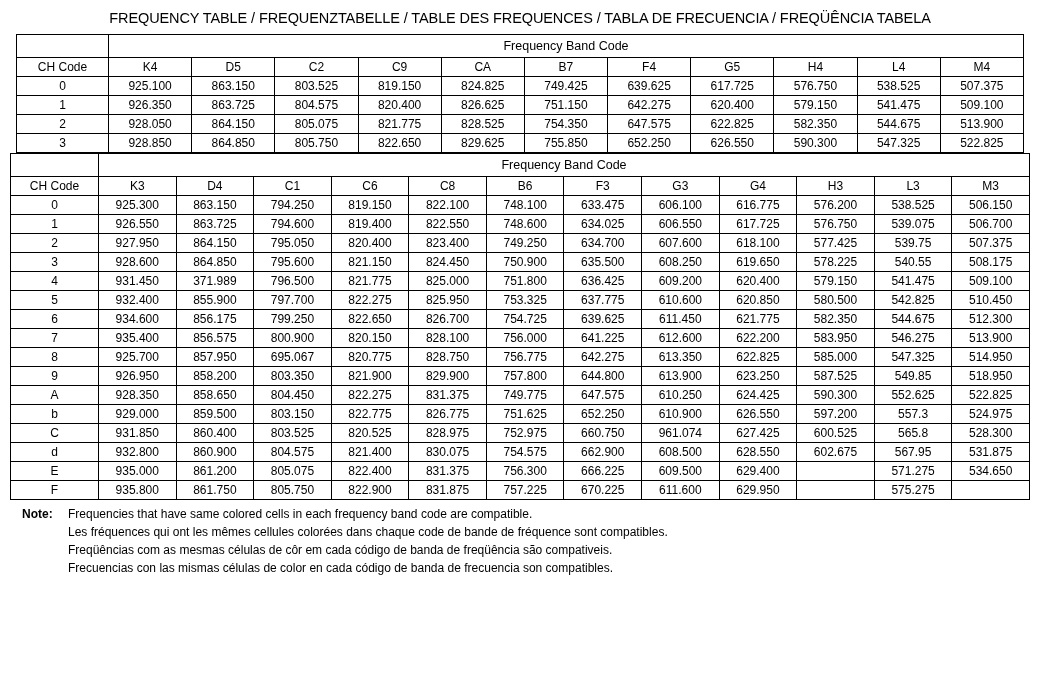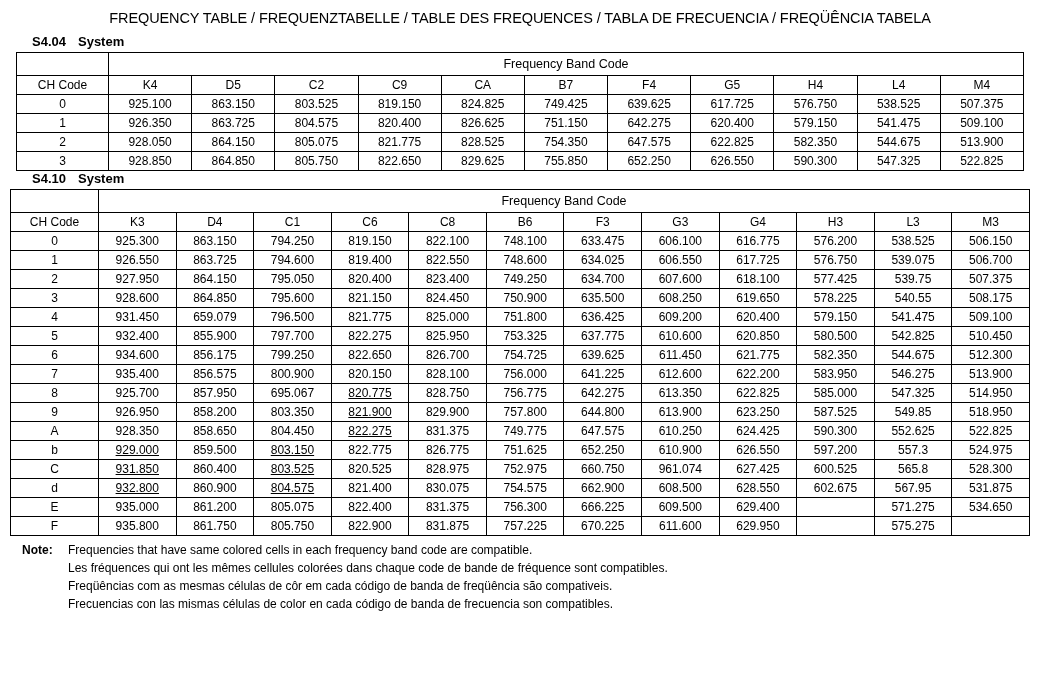--- a/index.html
+++ b/index.html
@@ -63,21 +63,21 @@
     margin-top: 20px;
   }
   .t404 { width: 1008px; margin-bottom: 14px; }
   .t410 { width: 1020px; }
   .t404 col.ch { width: 92px; }
   .t410 col.ch { width: 88px; }
   
   .s0 { background: #ffffff; }
   .s1 { background: #efefef; }
   .s2 { background: #e3e3e3; }
-  .s3 { background: #d4d4d4; text-decoration: underline; }
+  .s3 { background: #d4d4d4; }
   .s4 { background: #c2c2c2; }
   .s5 { background: #aeaeae; }
   .s6 { background: #9b9b9b; }
   .blank { background: #ffffff; }
   .notes {
     margin: 7px 0 0 0;
     padding-left: 12px;
     font-size: 12px;
   }
   .notes .row {
@@ -92,23 +92,20 @@
   .notes .txt { flex: 1 1 auto; }
   .notes .indent { margin-left: 46px; }
 </style>
 </head>
 <body>
 
 <div class="page">
 
   <div class="doc-title">FREQUENCY TABLE / FREQUENZTABELLE / TABLE DES FREQUENCES / TABLA DE FRECUENCIA / FREQÜÊNCIA TABELA</div>
 
-  <div class="section-label">
-    <span>S4.04</span><span class="sys">System</span>
-  </div>
 
   <table class="freq t404">
     <colgroup>
       <col class="ch">
       <col span="11">
     </colgroup>
     <tbody id="tbody-0">
         <tr>
           <td>&nbsp;</td>
           <th class="bandhdr" colspan="11">Frequency Band Code</th>
@@ -179,23 +176,20 @@
           <td class="s1">755.850</td>
           <td class="s1">652.250</td>
           <td class="s1">626.550</td>
           <td class="s1">590.300</td>
           <td class="s1">547.325</td>
           <td class="s1">522.825</td>
         </tr>
       </tbody>
   </table>
 
-  <div class="section-label">
-    <span>S4.10</span><span class="sys">System</span>
-  </div>
 
   <table class="freq t410">
     <colgroup>
       <col class="ch">
       <col span="12">
     </colgroup>
     <tbody id="tbody-1">
         <tr>
           <td>&nbsp;</td>
           <th class="bandhdr" colspan="12">Frequency Band Code</th>
@@ -271,21 +265,21 @@
           <td class="s0">635.500</td>
           <td class="s0">608.250</td>
           <td class="s1">619.650</td>
           <td class="s0">578.225</td>
           <td class="s0">540.55</td>
           <td class="s0">508.175</td>
         </tr>
         <tr>
           <td class="chcode">4</td>
           <td class="s1">931.450</td>
-          <td class="s0">659.079</td>
+          <td class="s0">371.989</td>
           <td class="s1">796.500</td>
           <td class="s2">821.775</td>
           <td class="s1">825.000</td>
           <td class="s0">751.800</td>
           <td class="s0">636.425</td>
           <td class="s0">609.200</td>
           <td class="s1">620.400</td>
           <td class="s0">579.150</td>
           <td class="s0">541.475</td>
           <td class="s0">509.100</td>

